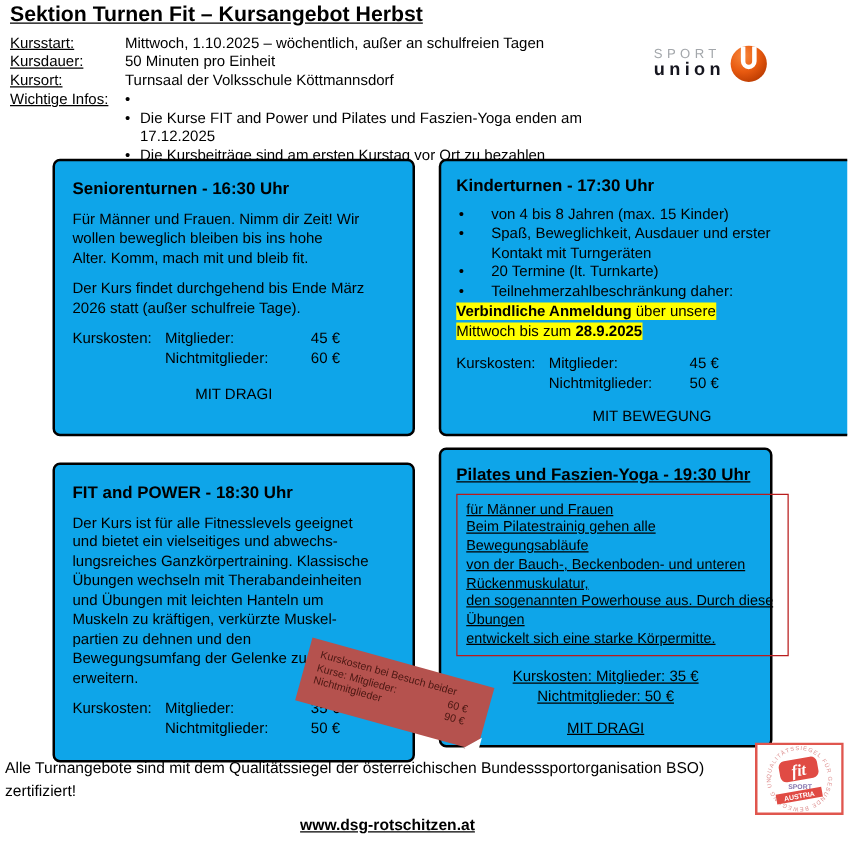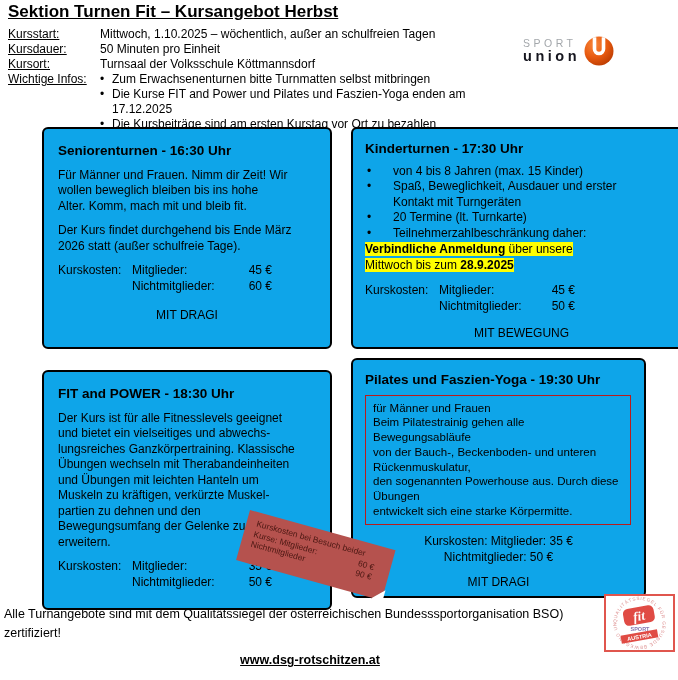--- a/index.html
+++ b/index.html
@@ -25,21 +25,21 @@
   .union-union{display:block;font-size:14.5px;font-weight:bold;letter-spacing:3.5px;color:#16161f;line-height:14px;}
   .union-ball{position:absolute;right:0;top:-2px;}
   
   .course-box{
     position:absolute;border:2px solid #000;border-radius:6px;
     box-sizing:border-box;padding:12px 14px;font-size:12px;line-height:15.5px;background:#0ea5e9;margin-left:28px;
   }
   .box-senioren{left:14px;top:127px;width:290px;height:222px;}
   .box-kinder  {left:323px;top:127px;width:341px;height:222px;padding:10px 12px;}
   .box-fit     {left:14px;top:370px;width:290px;height:240px;}
-  .box-pilates {left:323px;top:358px;width:295px;height:240px;padding:10px 12px;}
+  .box-pilates {left:323px;top:358px;width:267px;height:240px;padding:10px 12px;text-decoration:underline;}
   .course-title{font-size:13.5px;font-weight:bold;margin:2px 0 9px 0;white-space:nowrap;}
   .box-kinder .course-title,.box-pilates .course-title{margin-bottom:7px;}
   .para{white-space:pre-line;margin:0 0 9px 0;}
   
   .kk-grid{display:grid;grid-template-columns:74px 110px 30px;margin-top:3px;}
   .box-kinder .kk-grid{grid-template-columns:74px 106px 30px;margin-top:10px;}
   .kk-val{text-align:right;white-space:nowrap;}
   .trainer{text-align:center;margin-top:14px;}
   .box-kinder .trainer{margin-top:12px;}
   .box-pilates .trainer{margin-top:9px;}
@@ -96,21 +96,20 @@
     </div>
     <div class="hdr-row">
       <span class="hdr-label">Kursort:</span>
       <span class="hdr-value">Turnsaal der Volksschule Köttmannsdorf</span>
     </div>
     <div class="hdr-row">
       <span class="hdr-label">Wichtige Infos:</span>
       <span>
         <span class="hdr-bullet">
             <span class="bdot">•</span>
-            <span>Zum Erwachsenenturnen bitte Turnmatten selbst mitbringen</span>
           </span>
         <span class="hdr-bullet">
             <span class="bdot">•</span>
             <span>Die Kurse FIT and Power und Pilates und Faszien-Yoga enden am 17.12.2025</span>
           </span>
         <span class="hdr-bullet">
             <span class="bdot">•</span>
             <span>Die Kursbeiträge sind am ersten Kurstag vor Ort zu bezahlen</span>
           </span>
       </span>

